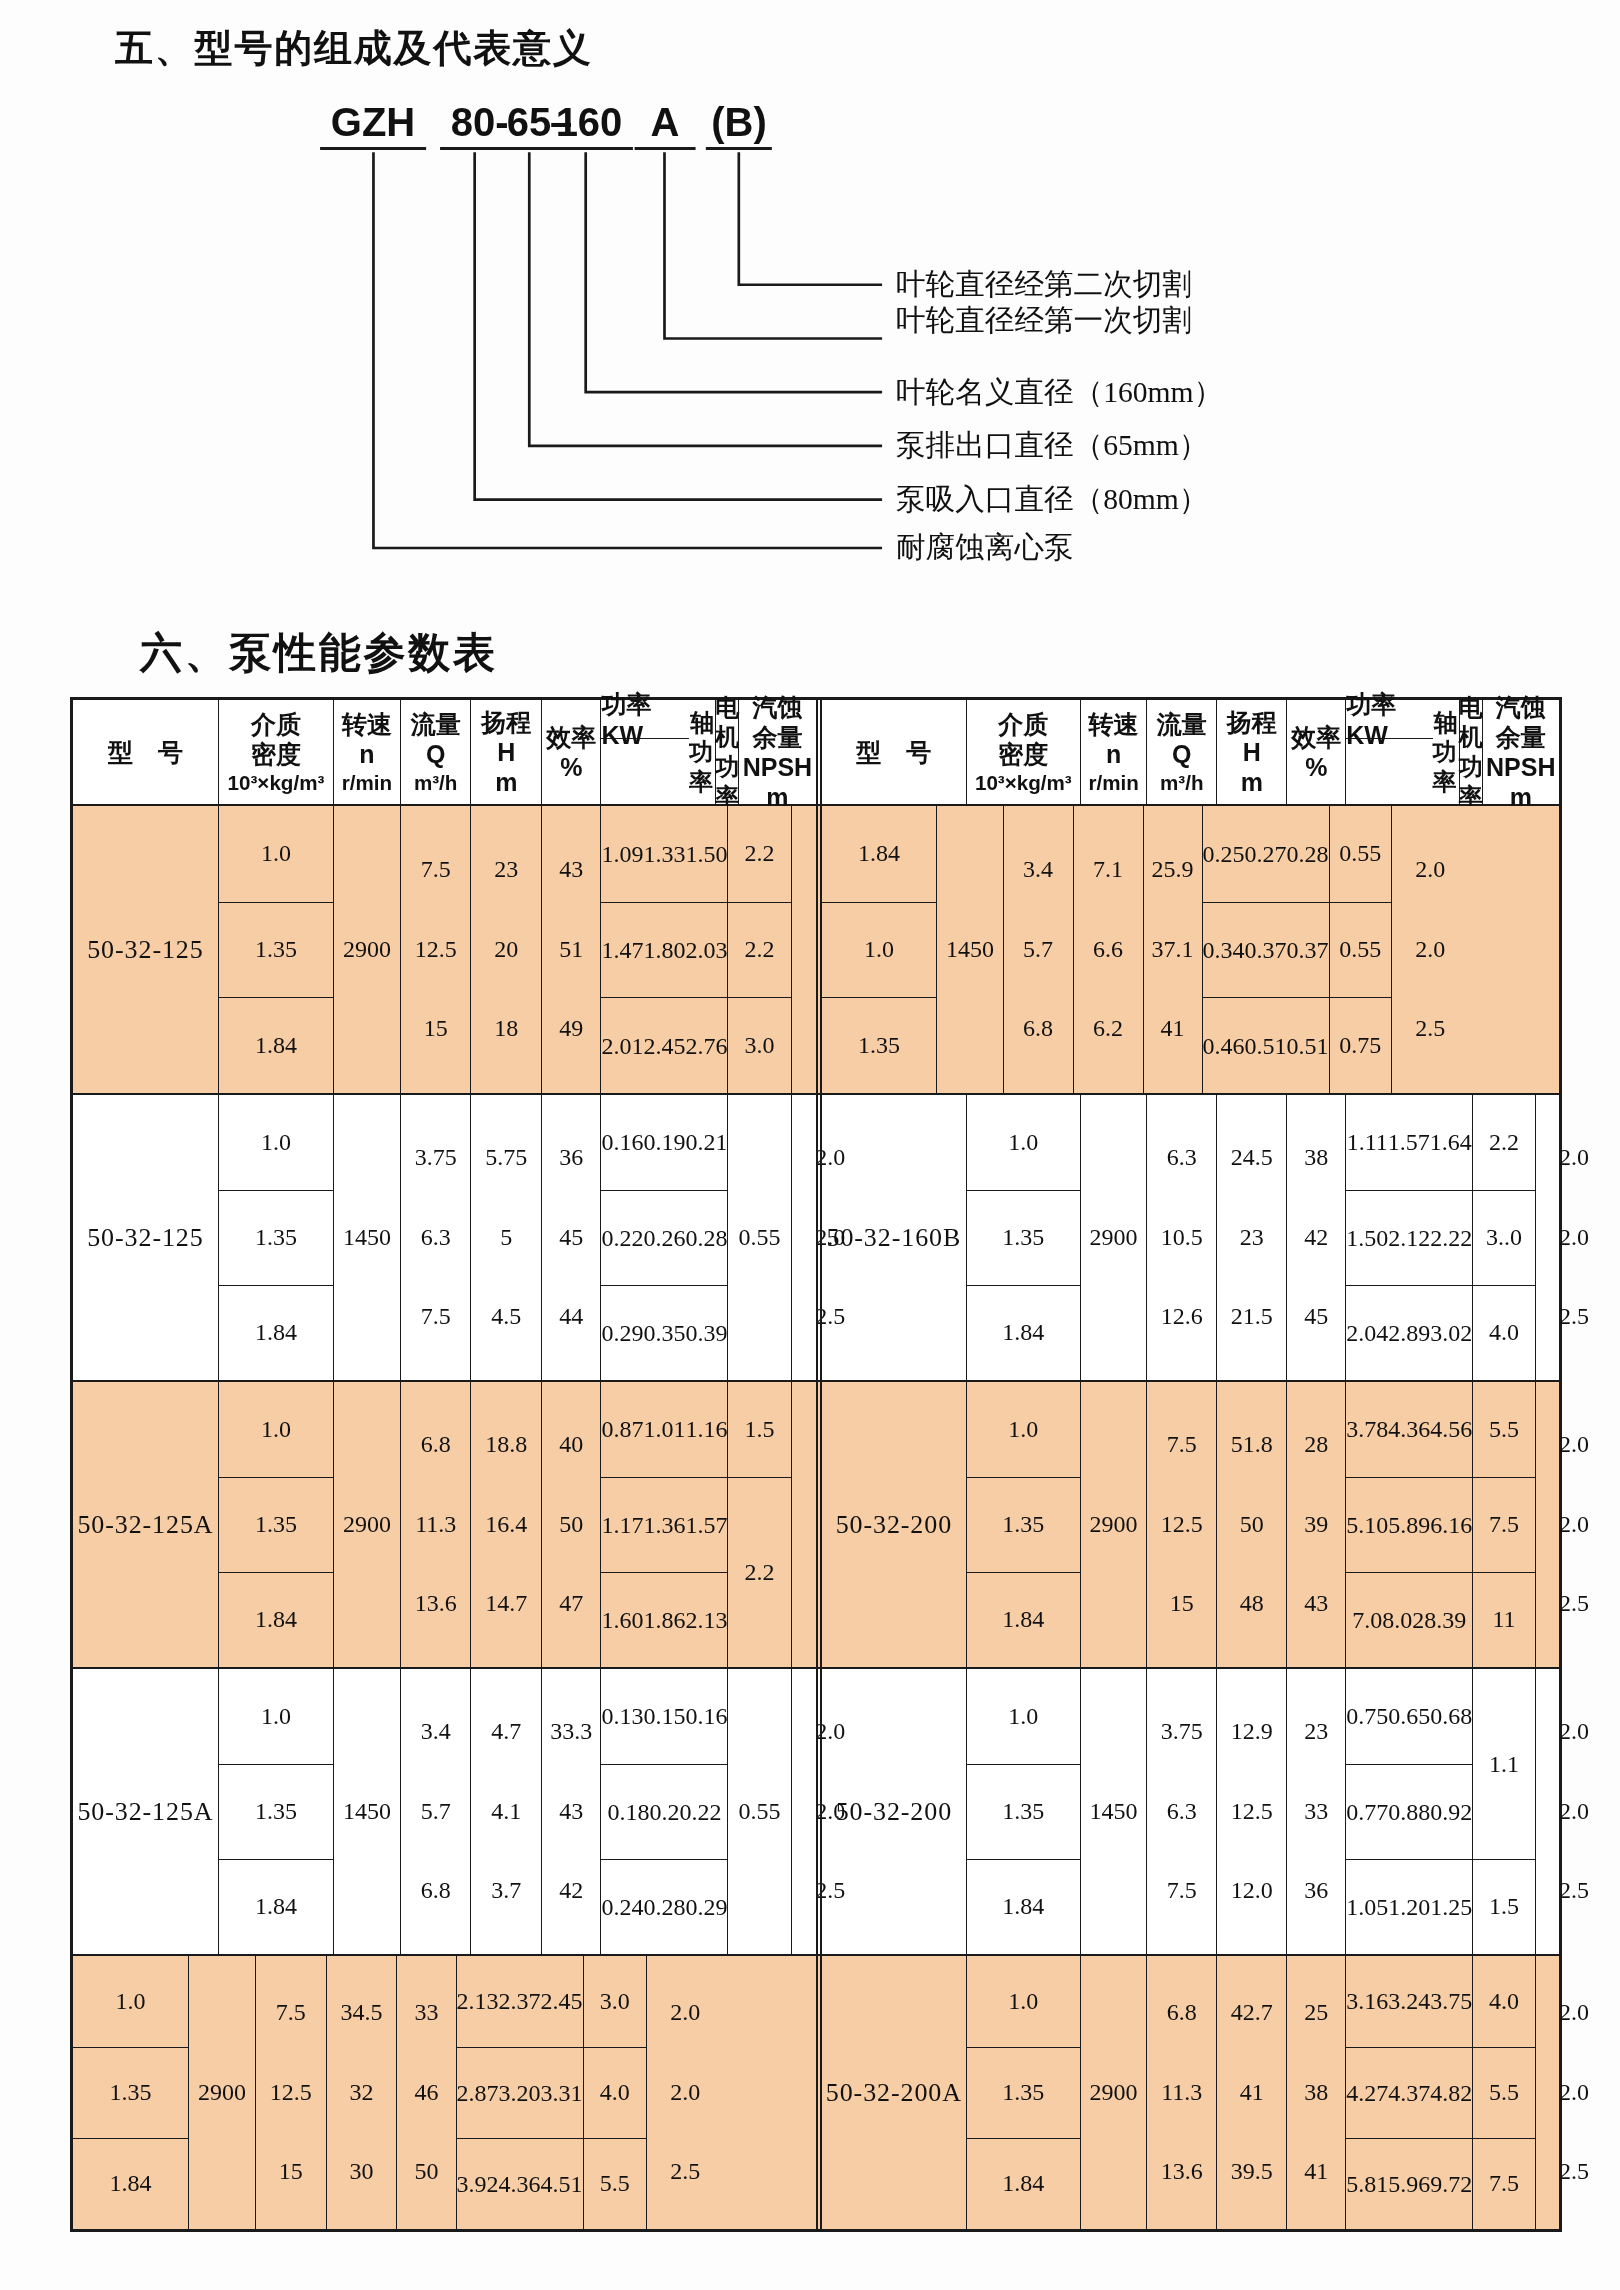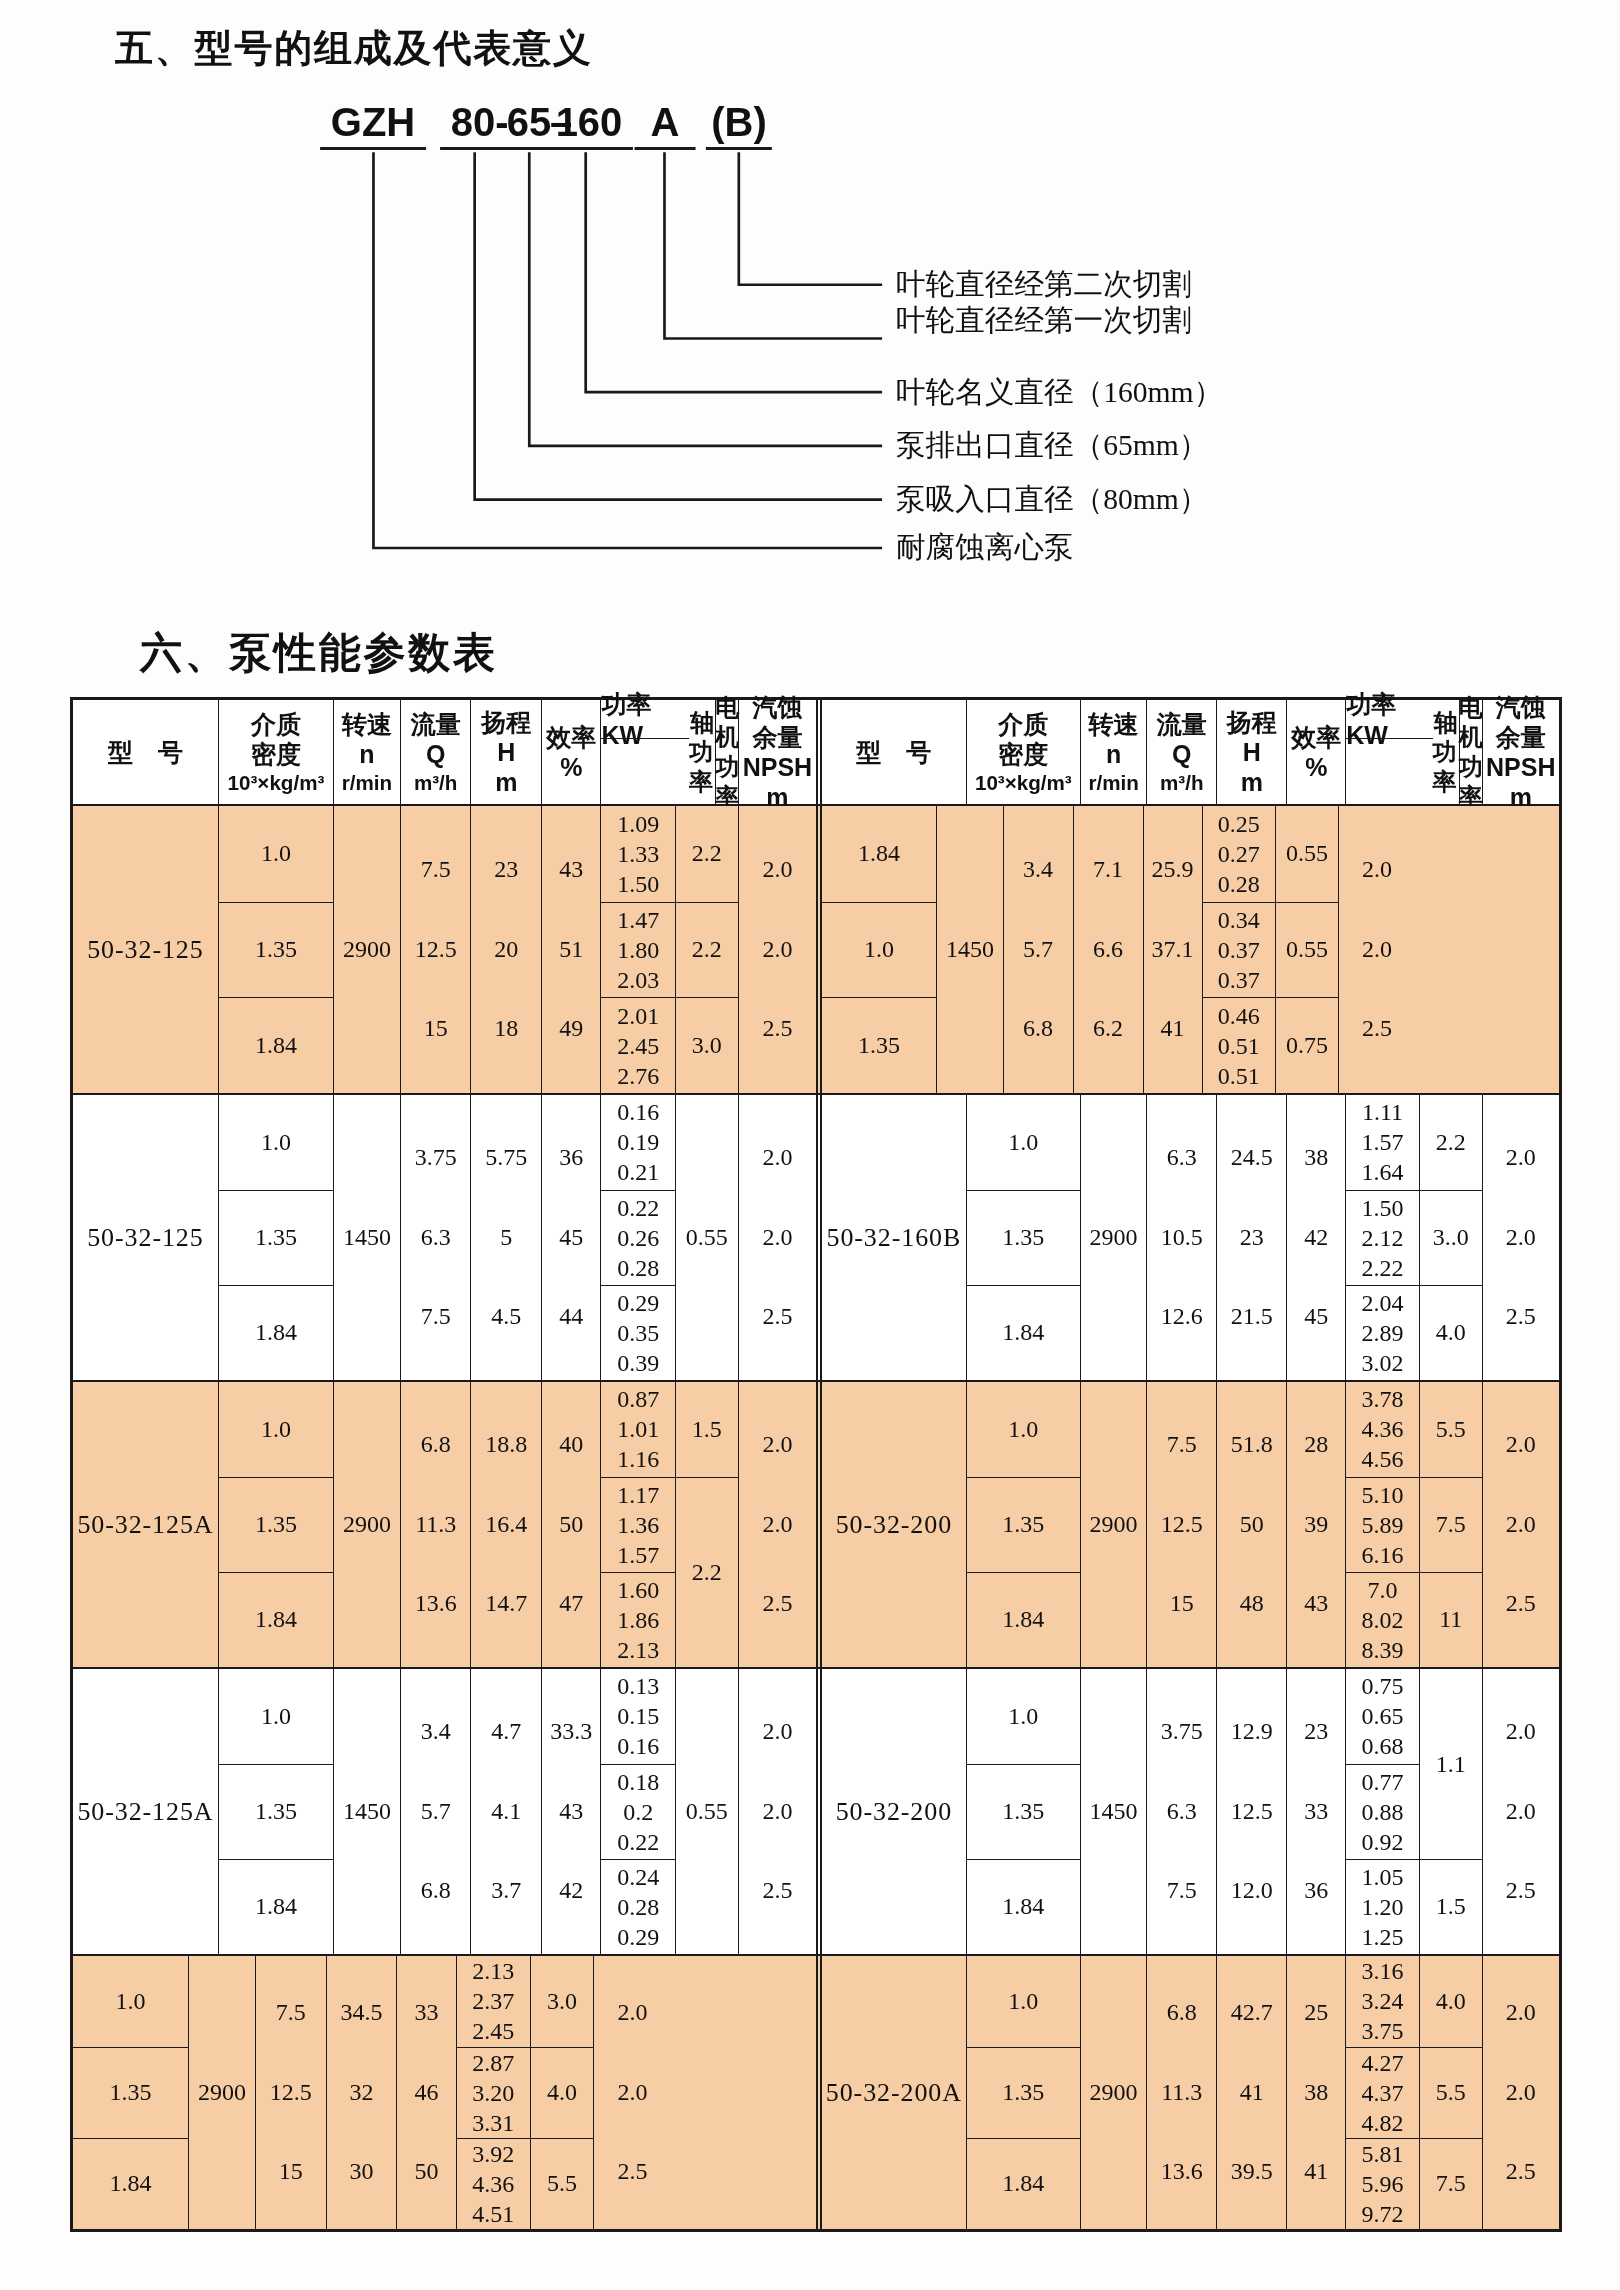--- a/index.html
+++ b/index.html
@@ -57,21 +57,21 @@
 
   
   .peach{background:var(--peach);}
   .bc{height:100%; font-size:24px;}
   .center{display:flex; align-items:center; justify-content:center;}
   .c-model.center span{font-size:26px; letter-spacing:0.9px;}
   .g{height:33.333%; display:flex; align-items:center; justify-content:center;}
   .g + .g{border-top:1.8px solid var(--ln);}
   .stack3{height:100%; display:flex; flex-direction:column; align-items:center; justify-content:center; row-gap:50px;}
   .stack3 span{display:block; line-height:29.6px;}
-  .sg{height:33.333%; display:flex; flex-direction:column; align-items:center; justify-content:center;}
+  .sg{height:33.333%; display:flex; align-items:center; justify-content:center;}
   .sg + .sg{border-top:1.8px solid var(--ln);}
   .sg span{line-height:30px;}
   .mg{display:flex; align-items:center; justify-content:center;}
   .mg + .mg{border-top:1.8px solid var(--ln);}
   .h33{height:33.333%;} .h67{height:66.667%;} .h100{height:100%;}
 </style>
 </head>
 <body>
 
 <div class="page">

